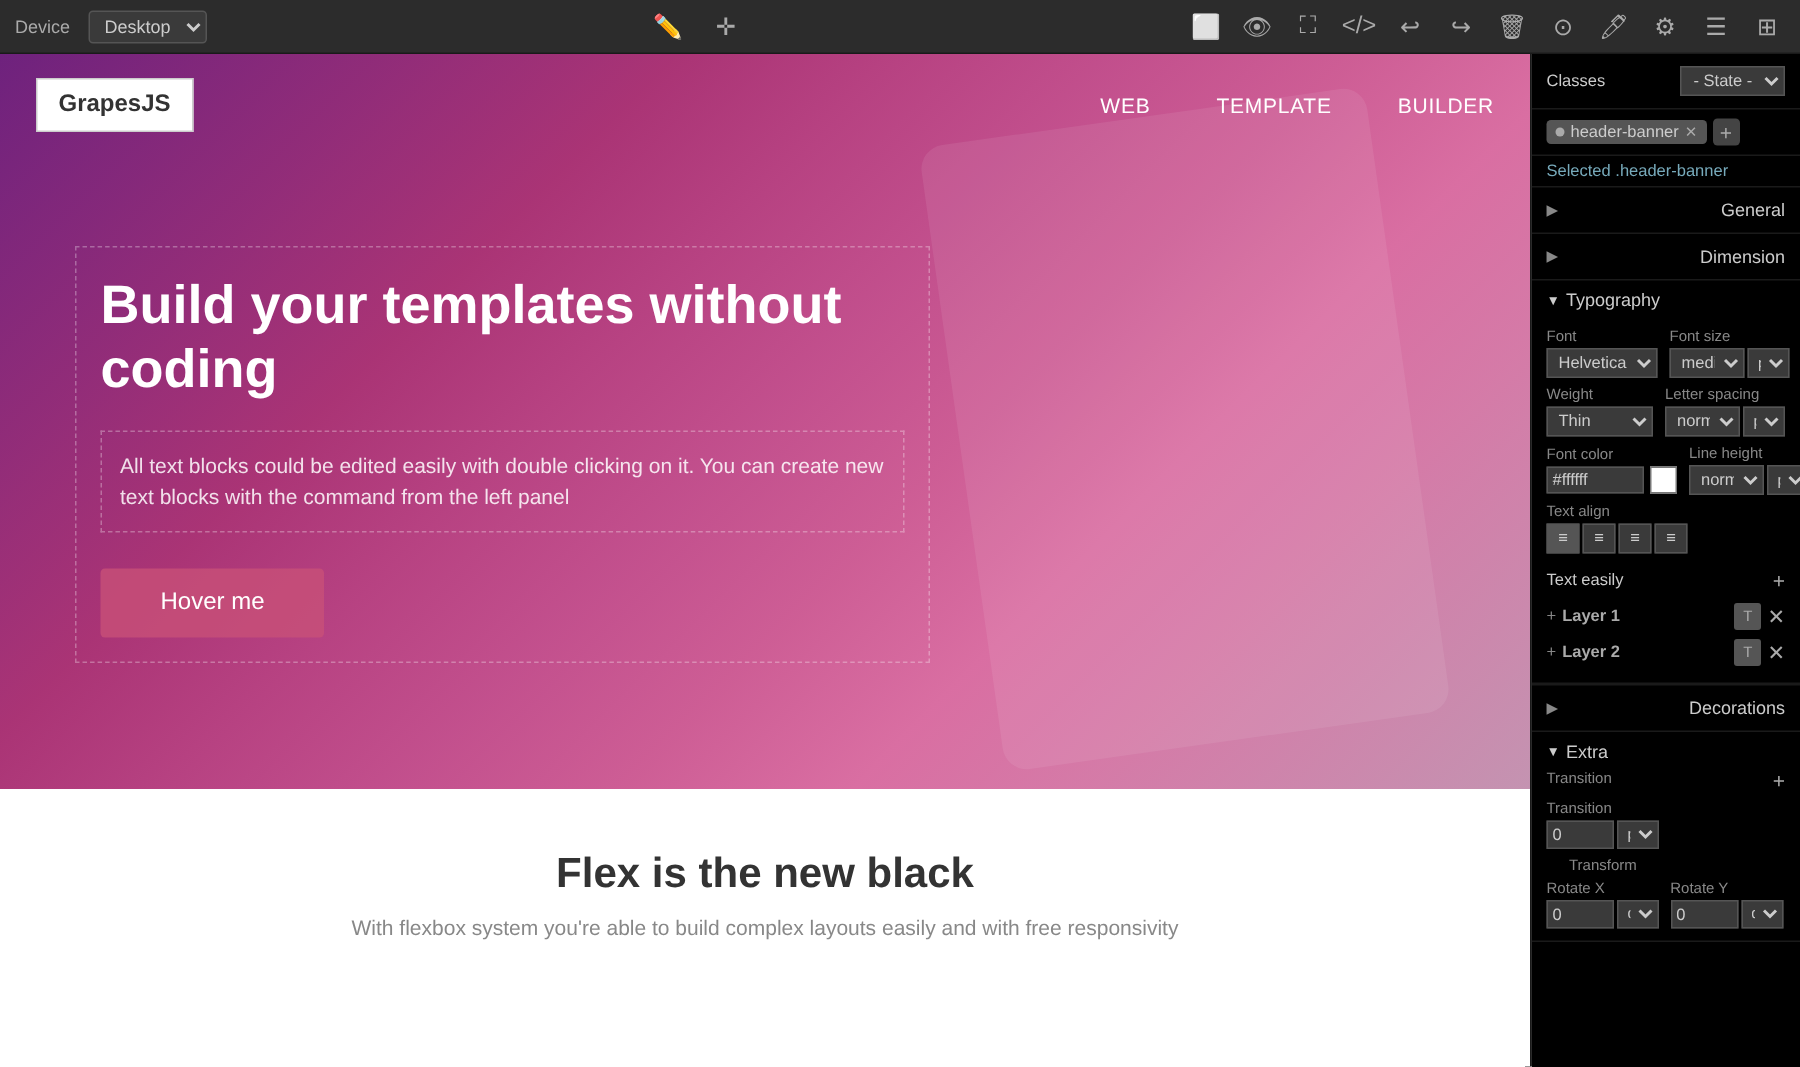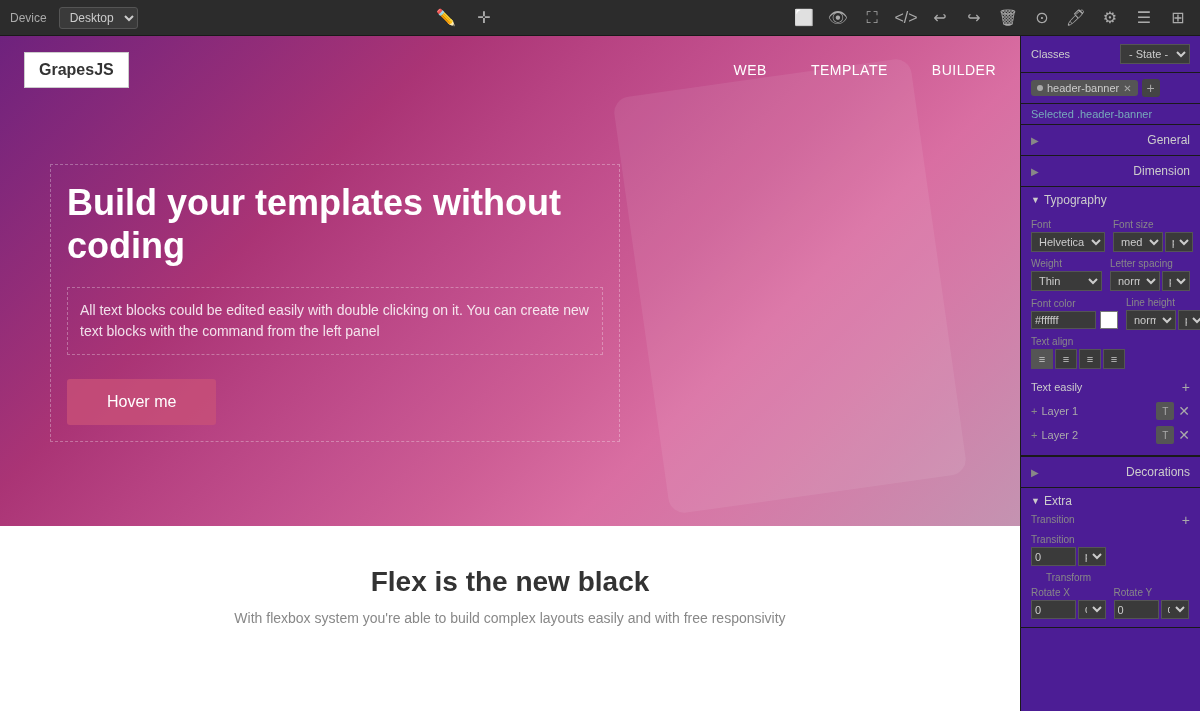--- a/index.html
+++ b/index.html
@@ -98,21 +98,21 @@
     }
     .below-title {
       font-size: 28px; font-weight: bold; color: #333; margin-bottom: 12px;
     }
     .below-desc {
       color: #888; font-size: 14px;
     }
 
     
     .right-panel {
-      width: 180px; background: #4c1d95; overflow-y: auto;
+      width: 180px; background: #000000; overflow-y: auto;
       border-left: 1px solid #1a1a1a; display: flex; flex-direction: column;
     }
 
     
     .panel-classes-row {
       display: flex; align-items: center; justify-content: space-between;
       padding: 8px 10px; border-bottom: 1px solid #1a1a1a; font-size: 11px; color: #aaa;
     }
     .classes-label { color: #ccc; font-size: 11px; }
     .state-dropdown {
@@ -203,21 +203,21 @@
     
     .shadow-header {
       display: flex; align-items: center; justify-content: space-between;
       padding: 4px 0; font-size: 11px; color: #ccc;
     }
     .shadow-add { color: #aaa; cursor: pointer; font-size: 14px; }
     .shadow-layer {
       display: flex; align-items: center; justify-content: space-between;
       padding: 3px 0; font-size: 11px; color: #ccc; gap: 4px;
     }
-    .shadow-layer-label { color: #aaa; flex: 1; font-size: 11px; }
+    .shadow-layer-label { color: #aaa; flex: 1; font-size: 11px; font-weight: bold; }
     .shadow-btn {
       width: 18px; height: 18px; background: #555; color: #aaa;
       border: none; font-size: 10px; cursor: pointer; border-radius: 2px;
       display: flex; align-items: center; justify-content: center;
     }
     .layer-plus { color: #888; cursor: pointer; }
 
     
     .extra-content { padding: 0 10px 8px; }
     .extra-row { display: flex; align-items: center; gap: 4px; margin-bottom: 6px; }

